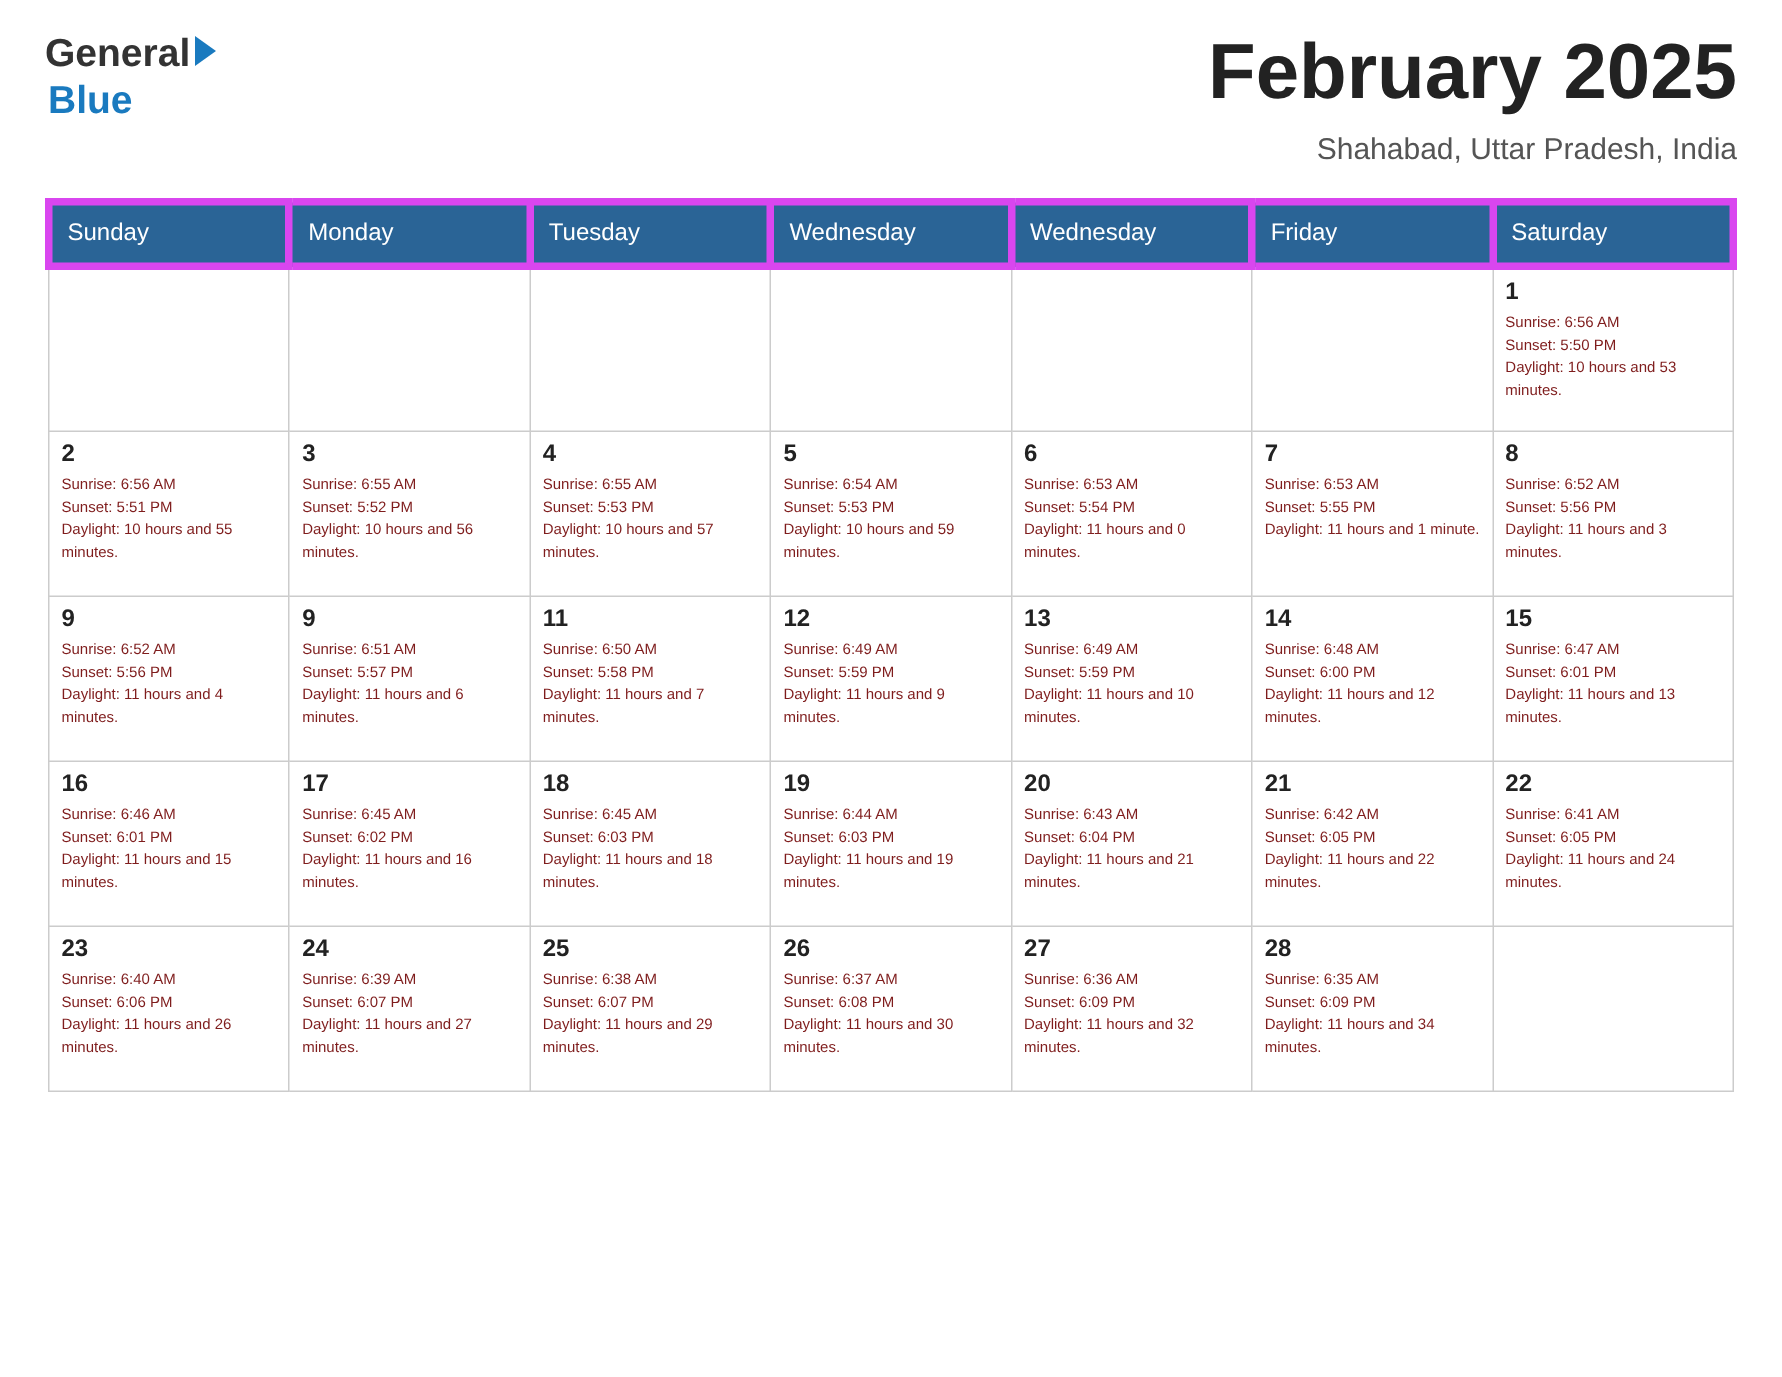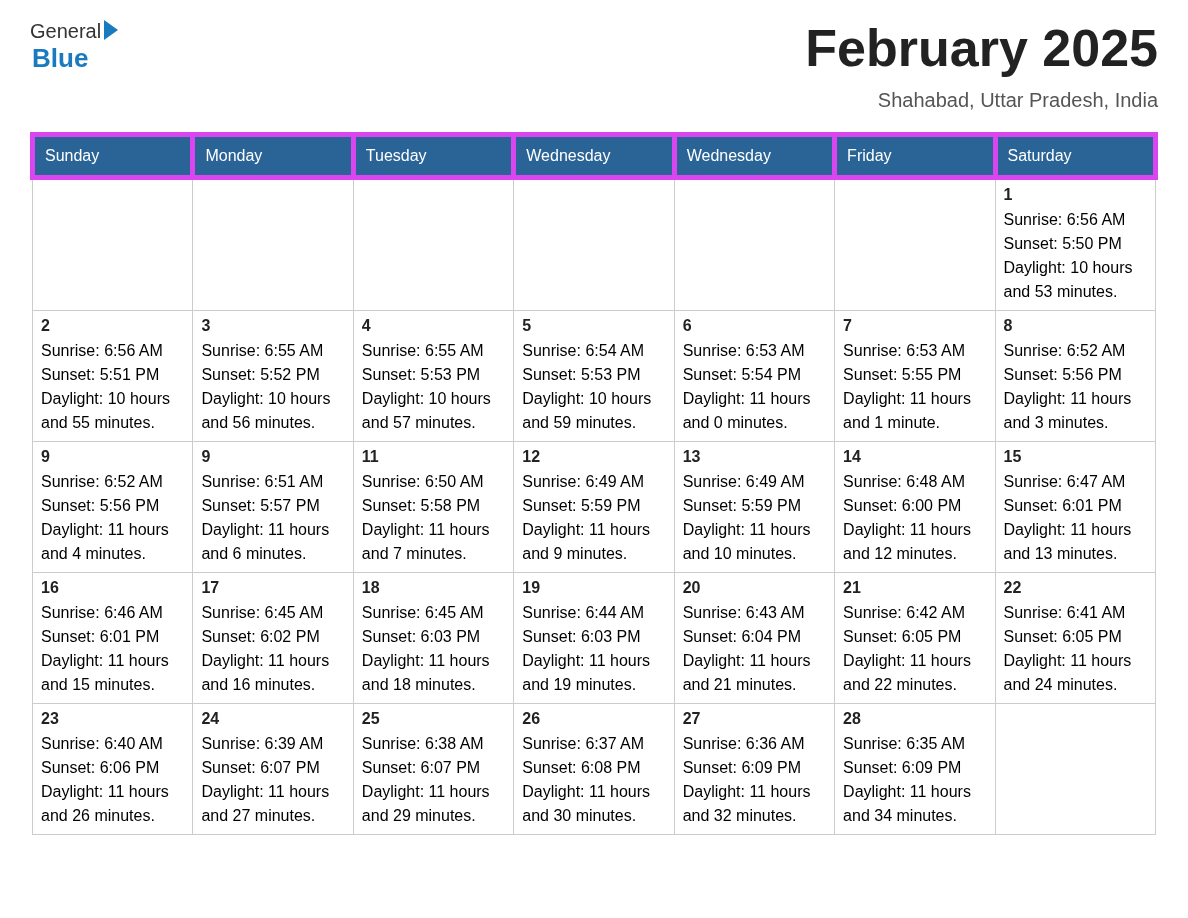--- a/index.html
+++ b/index.html
@@ -17,22 +17,22 @@
       margin-bottom: 20px;
     }
     .logo-area {
       display: flex;
       flex-direction: column;
       align-items: flex-start;
     }
     .logo-text {
       display: flex;
       align-items: center;
-      font-size: 20px;
-      font-weight: normal;
+      font-size: 26px;
+      font-weight: bold;
       color: #333;
     }
     .logo-arrow {
       width: 0;
       height: 0;
       border-left: 14px solid #1a7abf;
       border-top: 10px solid transparent;
       border-bottom: 10px solid transparent;
       margin-left: 3px;
       margin-top: -4px;
@@ -80,22 +80,22 @@
       height: 110px;
       background: #fff;
     }
     .day-number {
       font-size: 16px;
       font-weight: bold;
       color: #222;
       margin-bottom: 4px;
     }
     .day-info {
-      font-size: 16px;
-      color: #000000;
+      font-size: 10px;
+      color: #7f1d1d;
       line-height: 1.5;
     }
     .empty-cell {
       background: #f9f9f9;
     }
     .logo-line1 {
       display: flex;
       align-items: center;
     }
     .logo-line2 {

